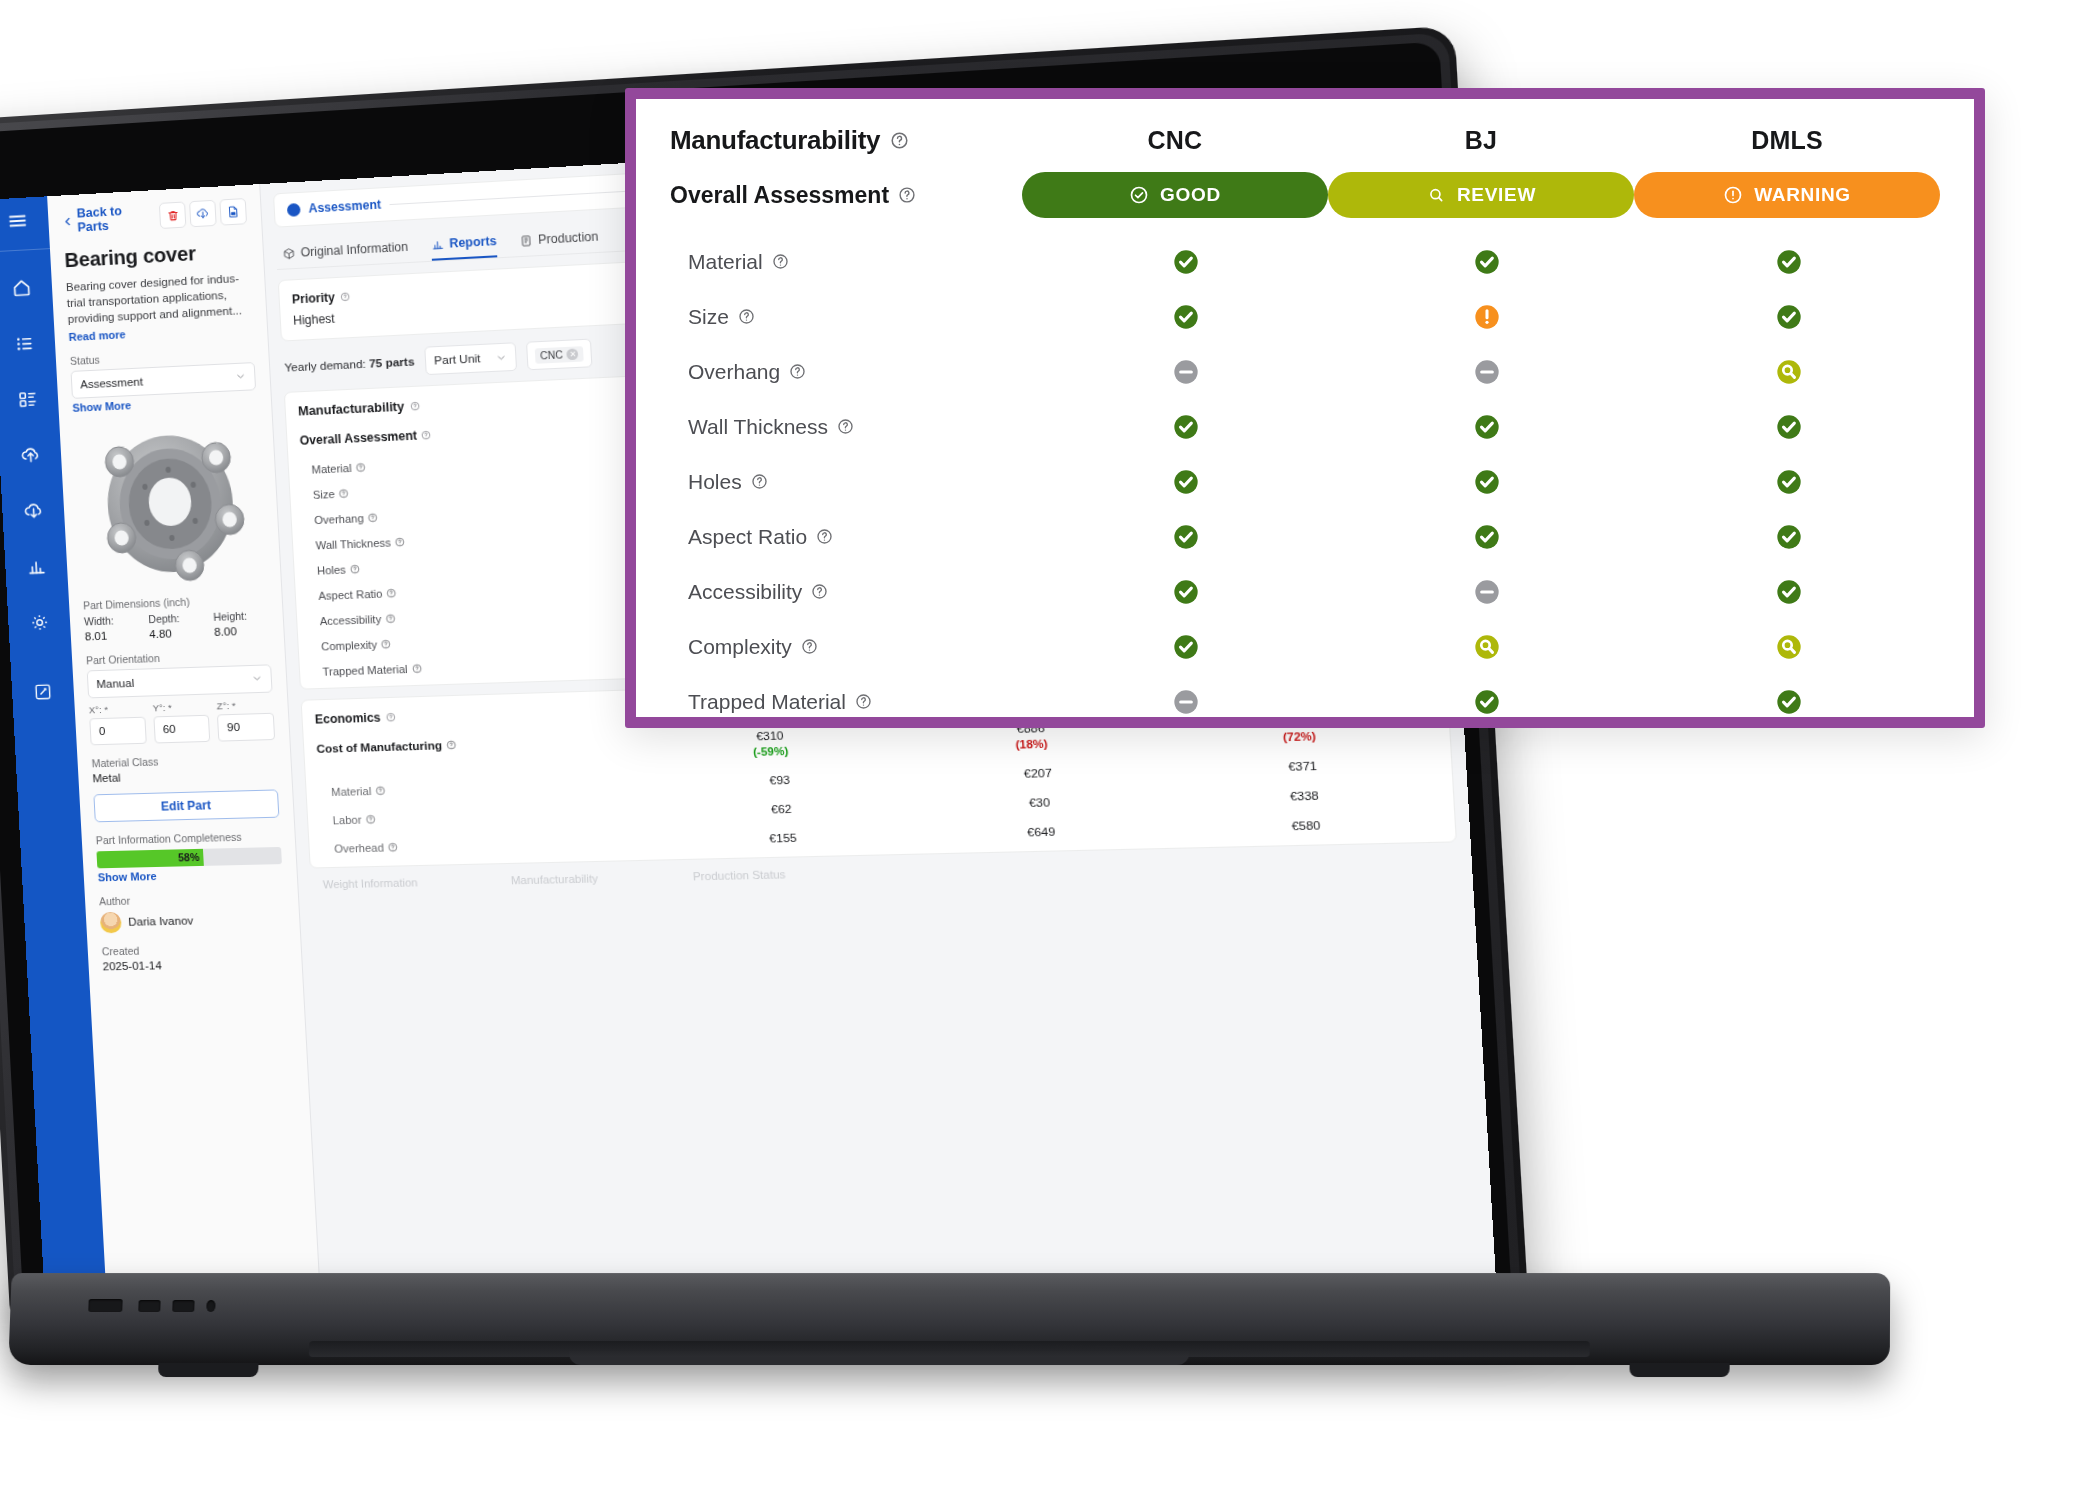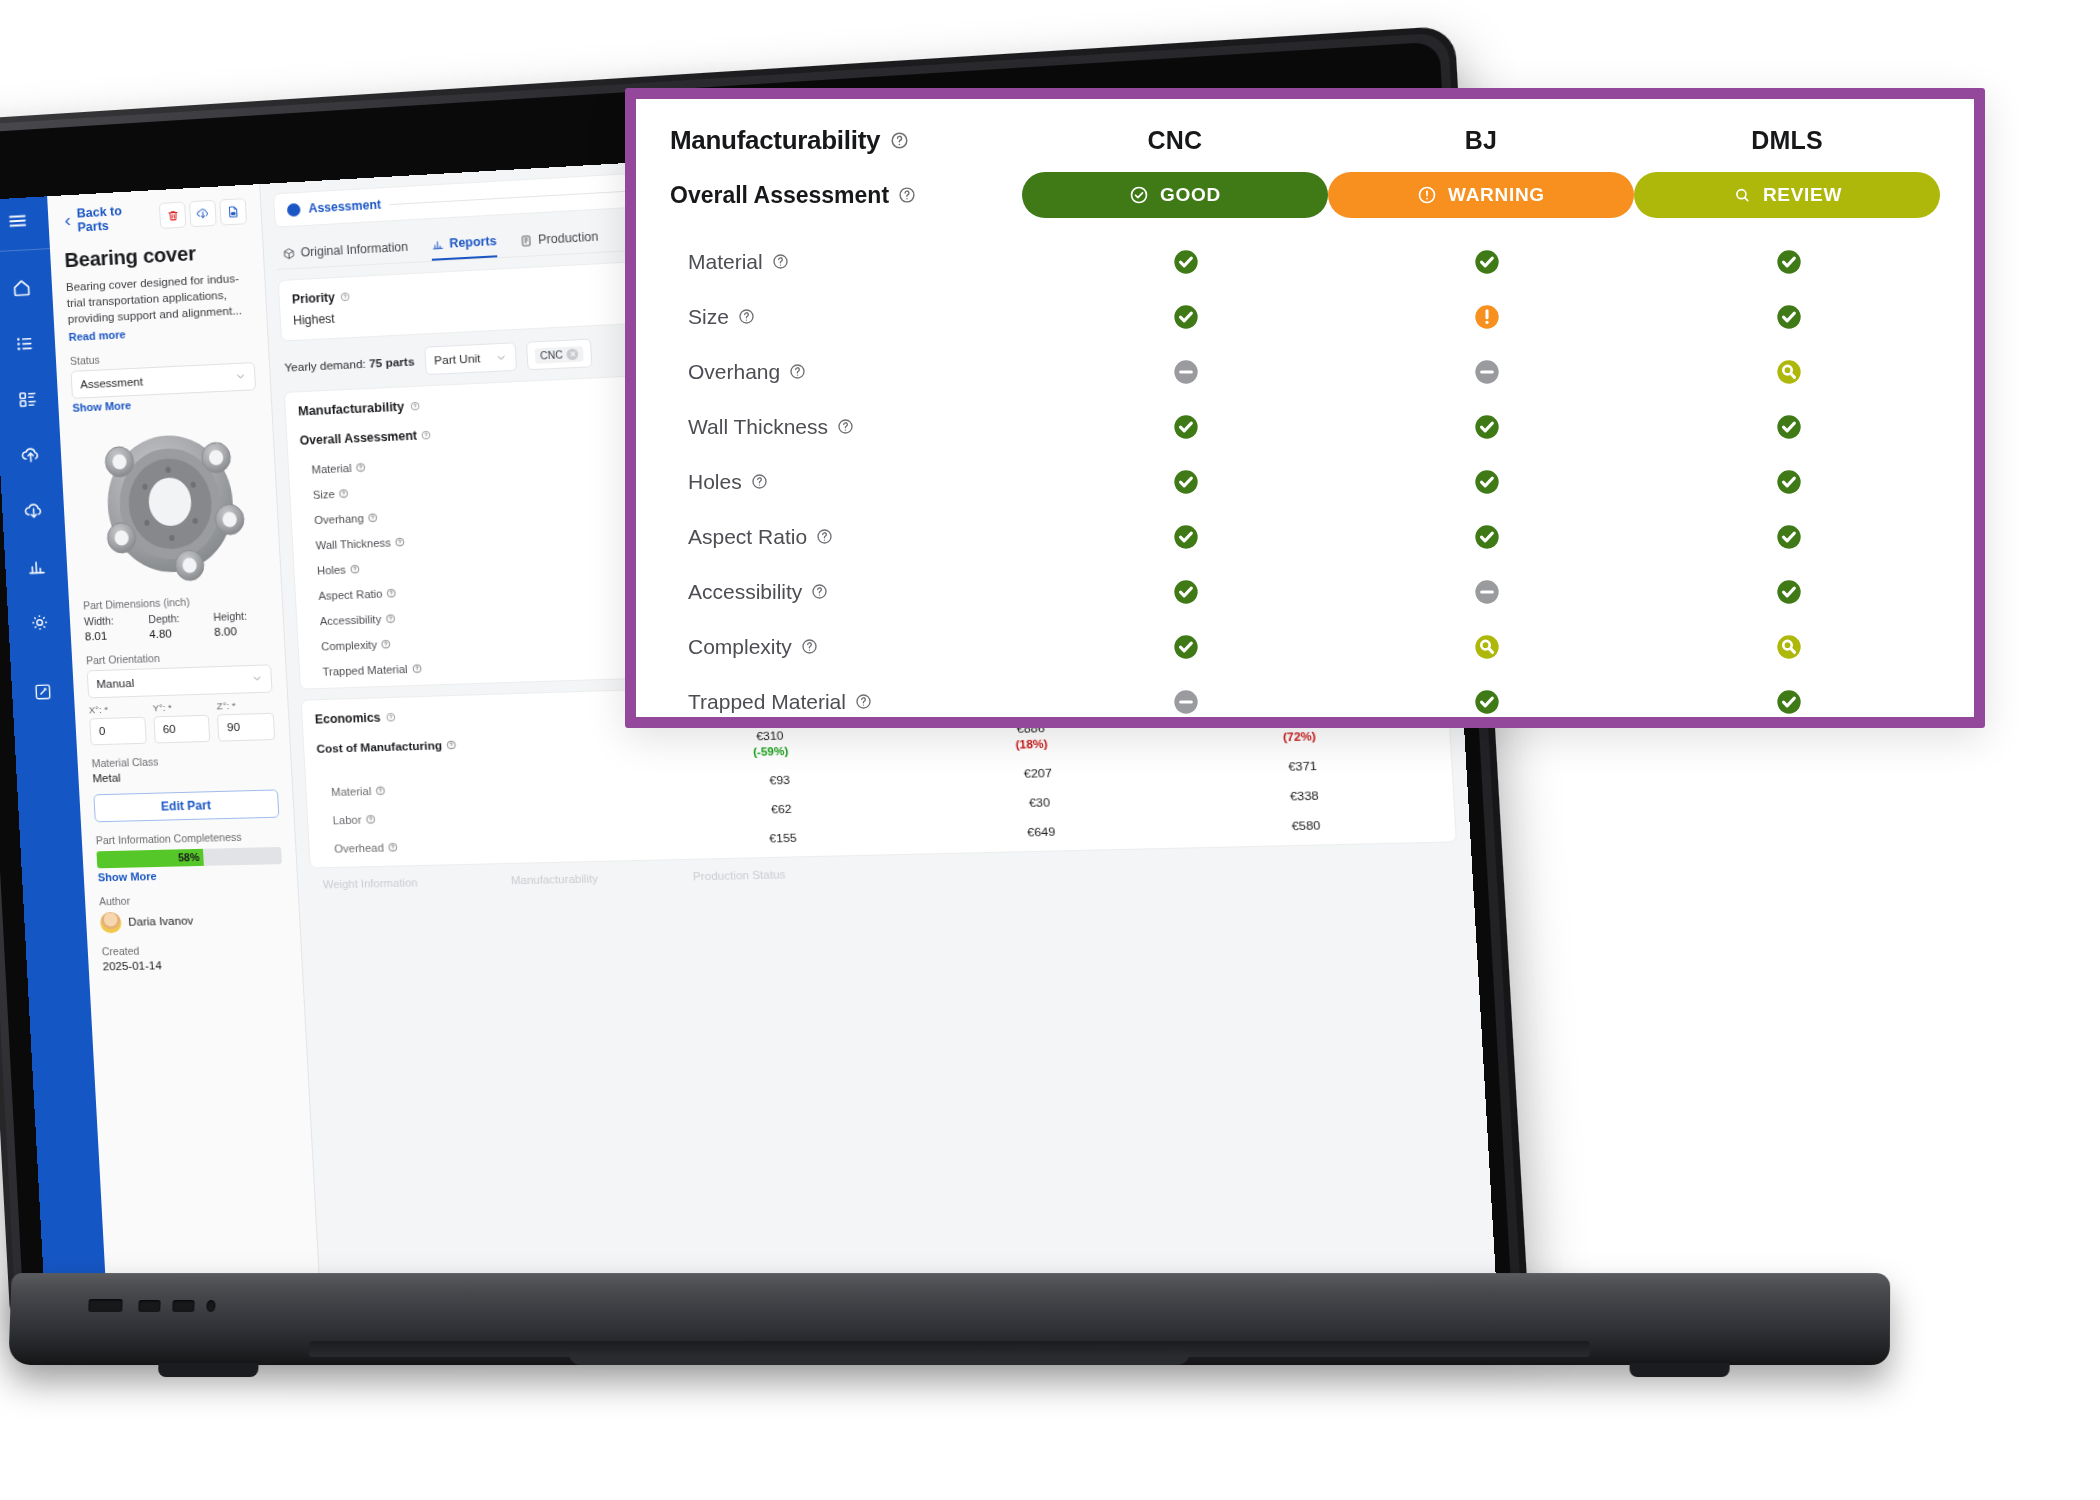--- a/index.html
+++ b/index.html
@@ -798,36 +798,36 @@
         <div class="c">
           <span class="pill good">
             <svg viewBox="0 0 24 24" width="20" height="20" fill="none" stroke="#fff" stroke-width="2">
                 <circle cx="12" cy="12" r="9"></circle>
                 <path d="m7.8 12.3 2.9 2.9 5.5-5.8" stroke-linecap="round" stroke-linejoin="round"></path>
               </svg>
             <span>GOOD</span>
           </span>
         </div>
         <div class="c">
+          <span class="pill review">
+            <svg viewBox="0 0 24 24" width="20" height="20" fill="none" stroke="#fff" stroke-width="2">
+                <circle cx="11.3" cy="11" r="5.4"></circle>
+                <path d="m15.4 15.2 3.4 3.6" stroke-linecap="round"></path>
+              </svg>
+            <span>REVIEW</span>
+          </span>
+        </div>
+        <div class="c">
           <span class="pill warning">
             <svg viewBox="0 0 24 24" width="20" height="20" fill="none" stroke="#fff" stroke-width="2">
                 <circle cx="12" cy="12" r="9"></circle>
                 <path d="M12 7.6v5.1" stroke-linecap="round"></path>
                 <circle cx="12" cy="16.2" r="1.05" fill="#fff" stroke="none"></circle>
               </svg>
             <span>WARNING</span>
-          </span>
-        </div>
-        <div class="c">
-          <span class="pill review">
-            <svg viewBox="0 0 24 24" width="20" height="20" fill="none" stroke="#fff" stroke-width="2">
-                <circle cx="11.3" cy="11" r="5.4"></circle>
-                <path d="m15.4 15.2 3.4 3.6" stroke-linecap="round"></path>
-              </svg>
-            <span>REVIEW</span>
           </span>
         </div>
       </div>
 
       <div id="ov-rows">
           <div class="ov-row">
             <div class="t">
               <span>Material</span>
               <span class="qm">
                 <svg viewBox="0 0 24 24" width="17" height="17" fill="none" stroke="#6f7074" stroke-width="1.9">

